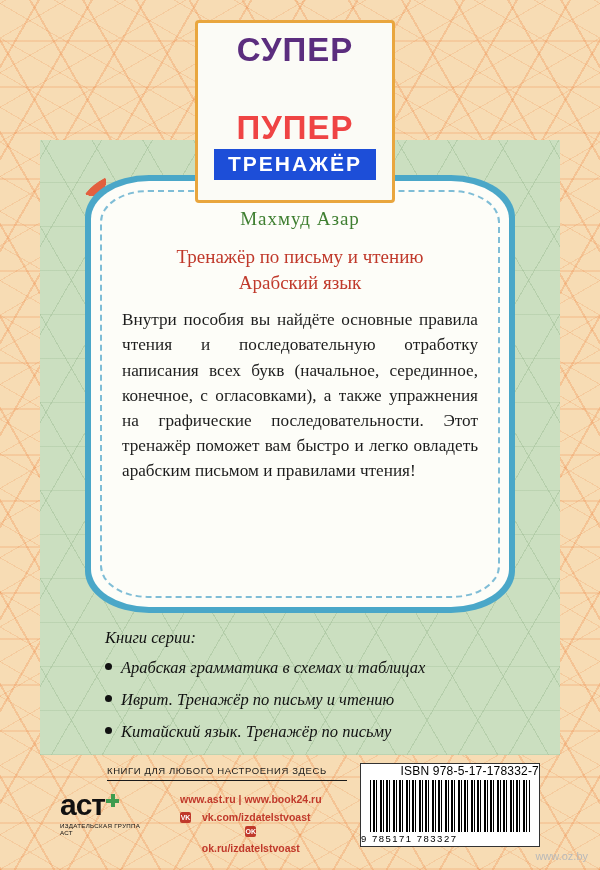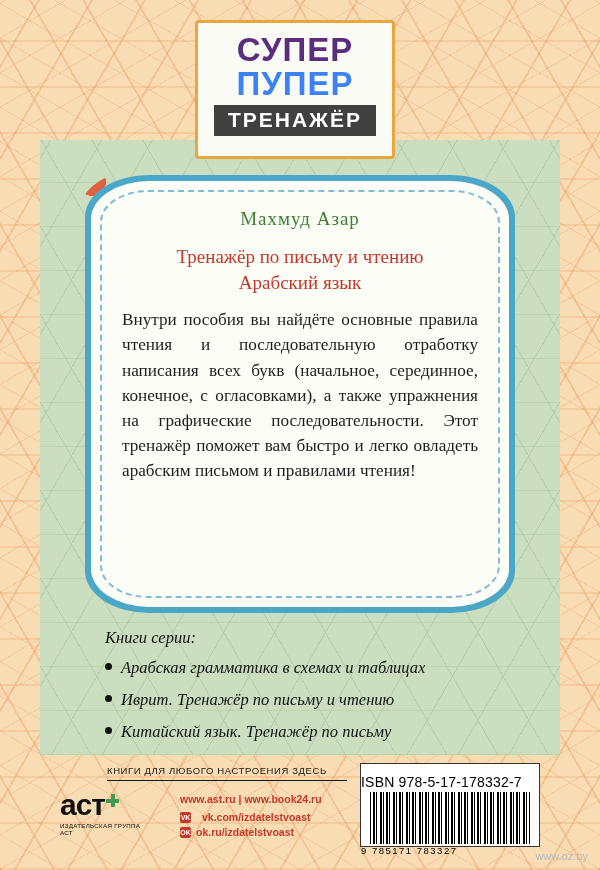--- a/index.html
+++ b/index.html
@@ -58,27 +58,28 @@
     font-size: 33px;
     letter-spacing: 1px;
     color: #5b2d7e;
     line-height: 1.04;
   }
   .top-banner .l2 {
     font-family: "Liberation Sans", sans-serif;
     font-weight: bold;
     font-size: 33px;
     letter-spacing: 1px;
-    color: #3b82f6;
+    color: #ef4444;
     line-height: 1.04;
+    margin-top: 44px;
   }
   .top-banner .l3 {
     margin-top: 3px;
     display: inline-block;
-    background: #404040;
+    background: #1d4ed8;
     color: #ffffff;
     font-family: "Liberation Sans", sans-serif;
     font-weight: bold;
     font-size: 21px;
     letter-spacing: 2px;
     padding: 3px 14px 4px;
   }
 
   
   .green-panel {
@@ -272,20 +273,21 @@
     align-items: center;
     gap: 11px;
     color: #c0392b;
   }
   .contacts .line3 {
     margin-top: 3px;
     display: flex;
     align-items: center;
     gap: 5px;
     color: #c0392b;
+    flex-direction: column;
   }
   .sq-icon {
     display: inline-block;
     width: 11px; height: 11px;
     border-radius: 2px;
     background: #c0392b;
     color: #fff;
     font-size: 7px;
     line-height: 11px;
     text-align: center;
@@ -297,25 +299,25 @@
     position: absolute;
     left: 360px;
     top: 763px;
     width: 178px;
     height: 82px;
     background: #ffffff;
     border: 1px solid #333;
     z-index: 5;
   }
   .isbn {
-    text-align: left;
-    font-family: "Liberation Sans", sans-serif;
-    font-size: 14px;
+    text-align: right;
+    font-family: "Liberation Sans", sans-serif;
+    font-size: 12px;
     color: #000;
-    margin-top: 10px;
+    margin-top: 0;
     letter-spacing: 0.2px;
   }
   .bars {
     margin: 2px auto 0;
     width: 160px;
     height: 52px;
     background-image: repeating-linear-gradient(90deg,
       #000 0 1px, #fff 1px 3px, #000 3px 5px, #fff 5px 6px,
       #000 6px 7px, #fff 7px 10px, #000 10px 12px, #fff 12px 13px);
   }

